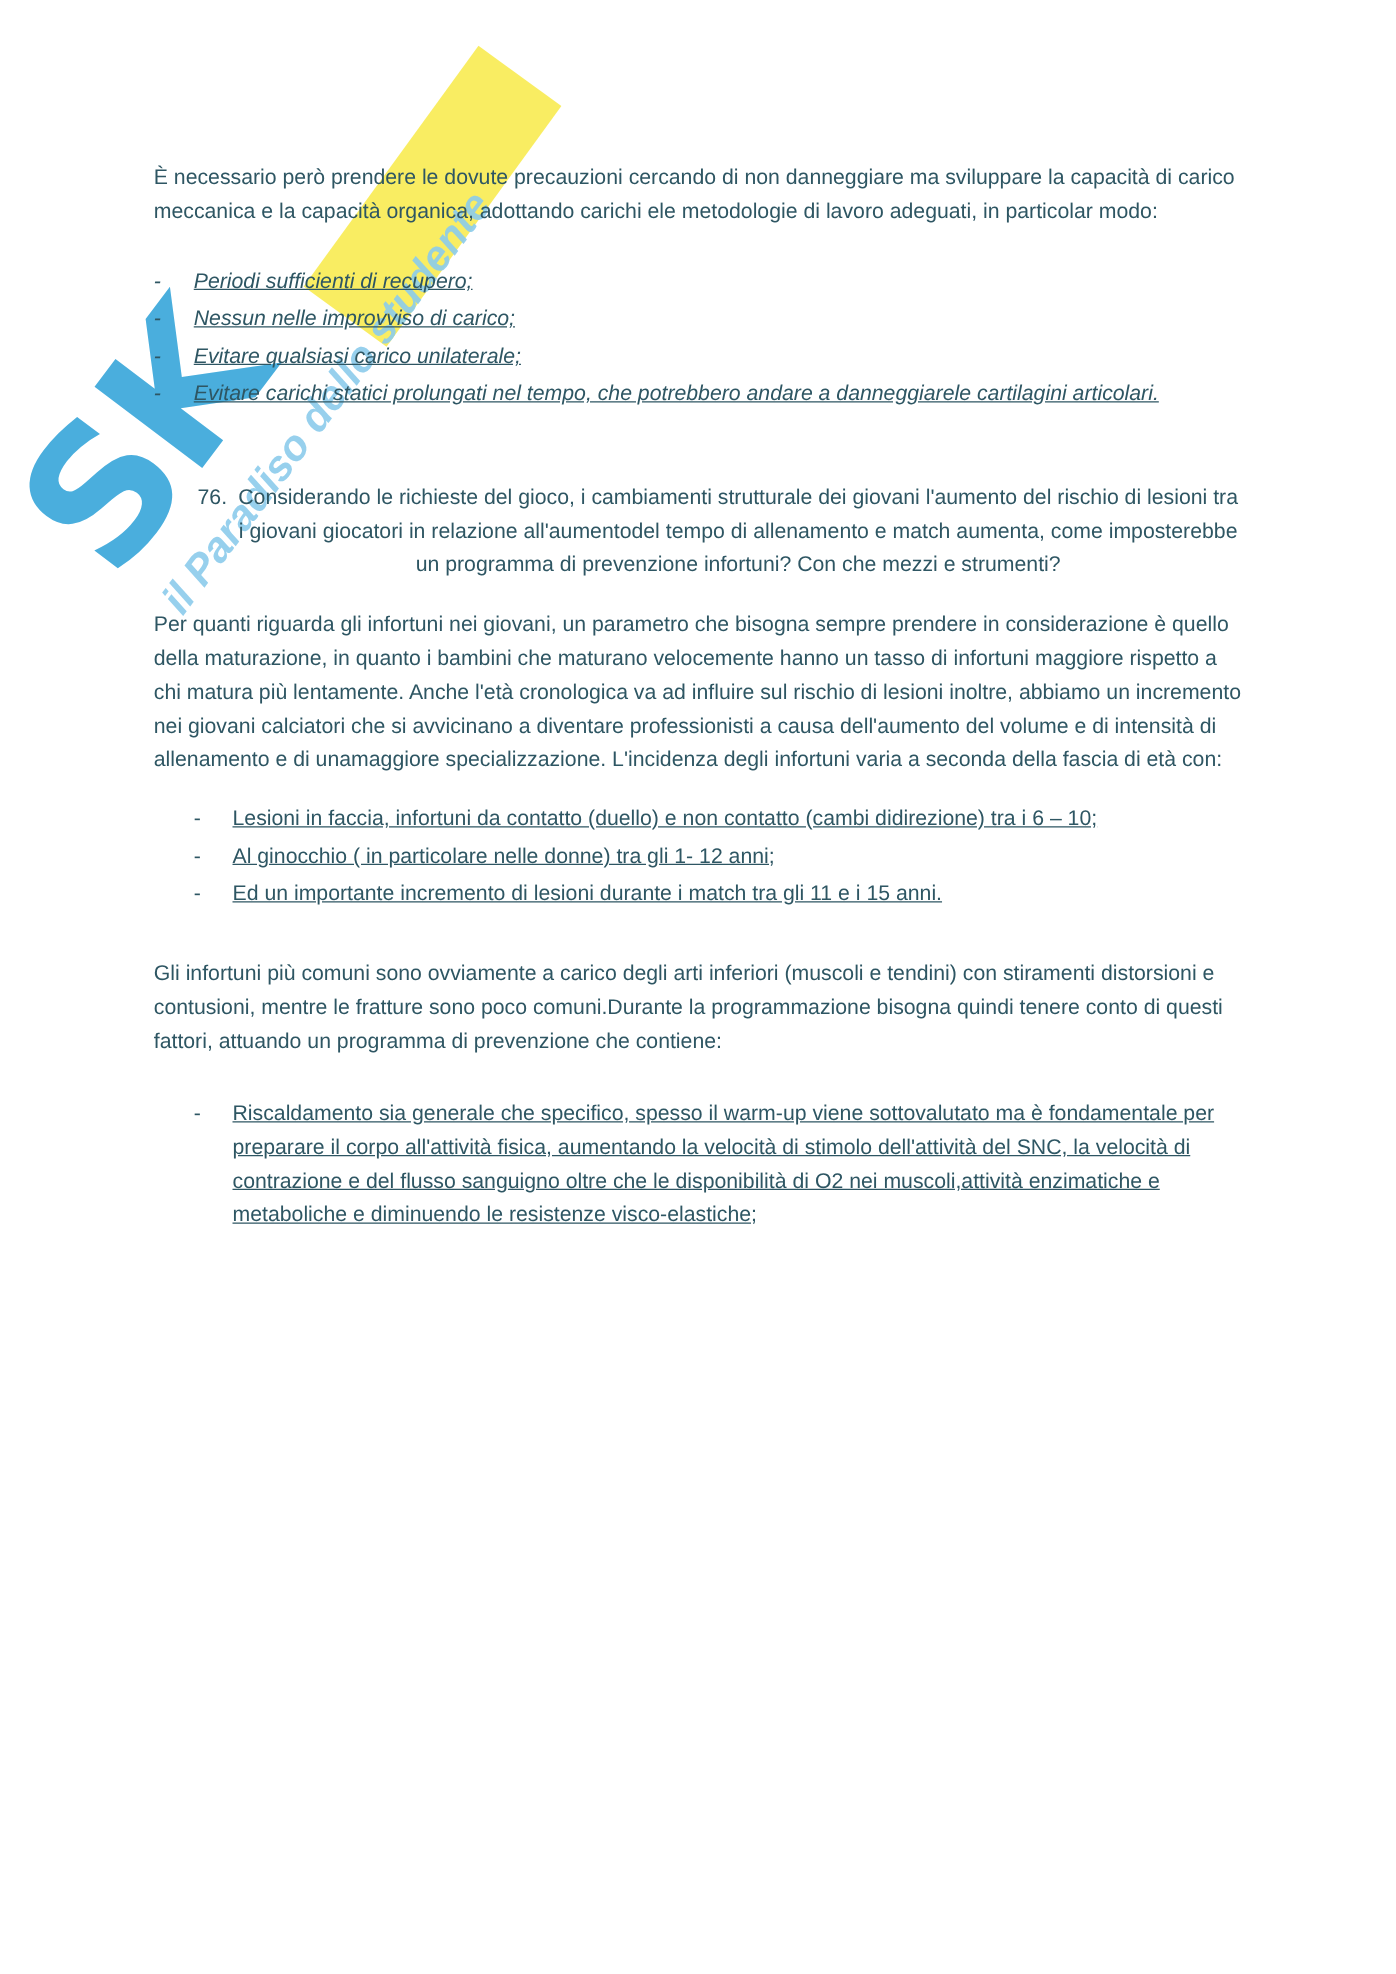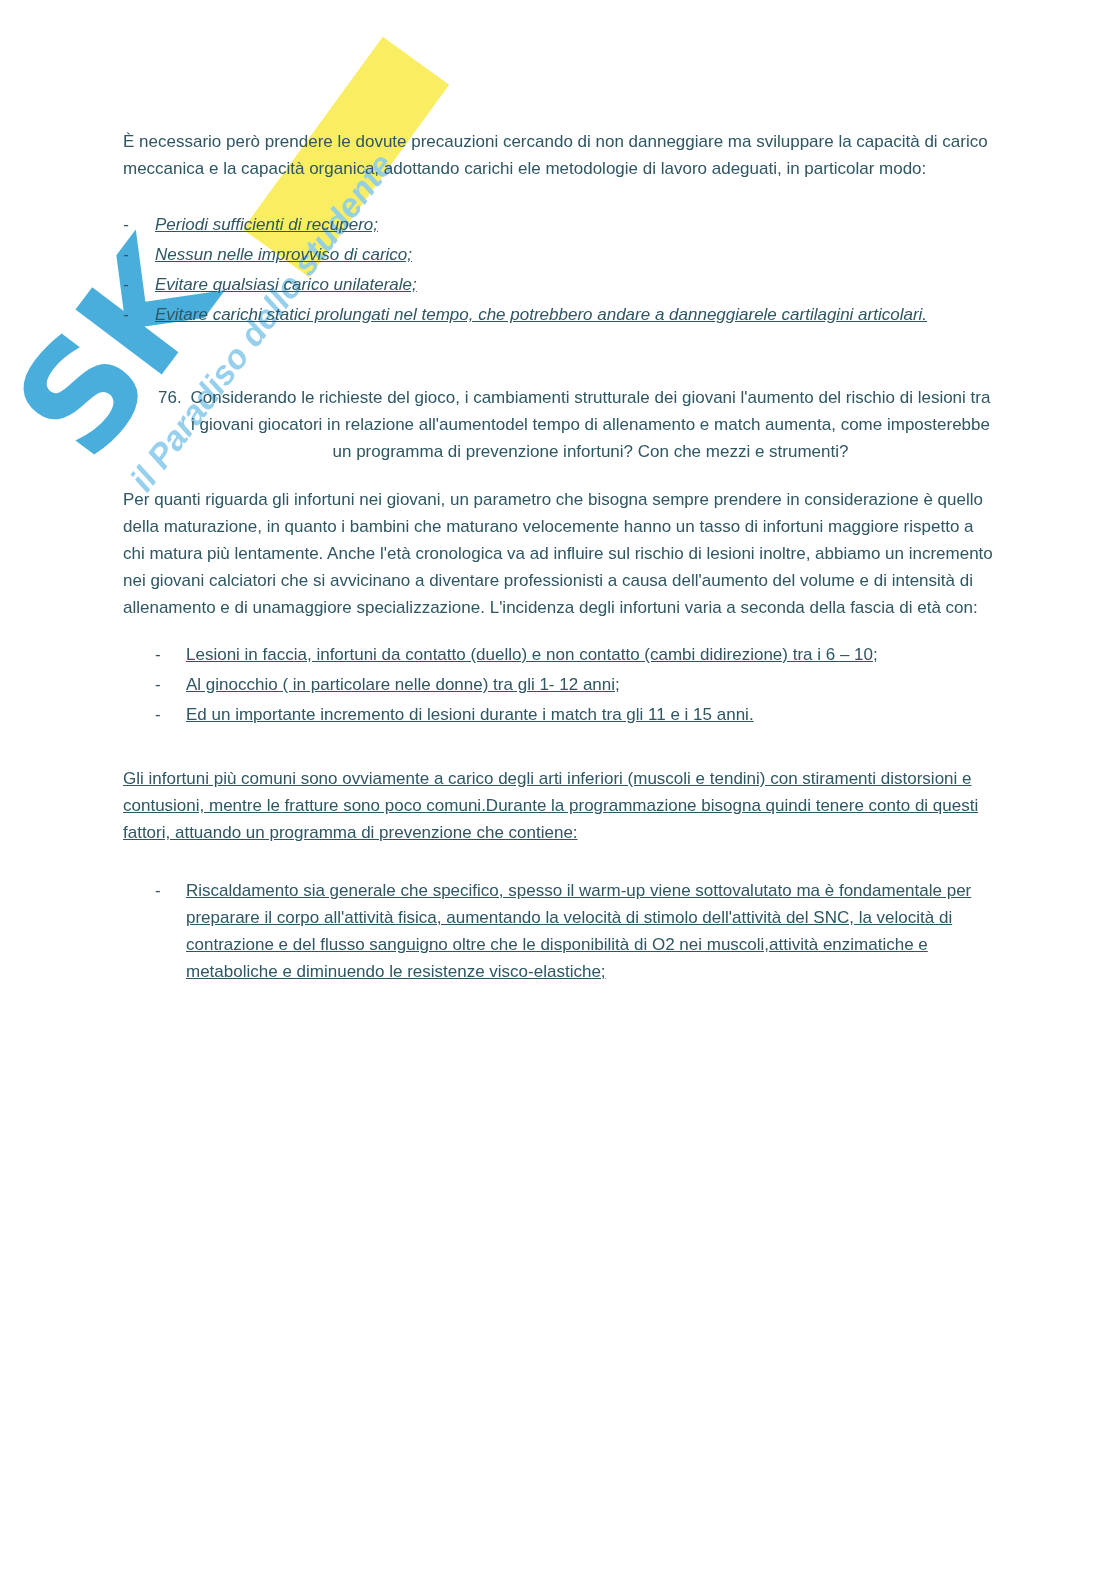--- a/index.html
+++ b/index.html
@@ -35,21 +35,21 @@
 
   
   .content {
     position:relative; z-index:1;
     padding:128px 123px 0 123px;
     font-size:17px; line-height:27px;
   }
   .para { margin:0; }
   .p1 { margin-bottom:29px; }
   .p2 { margin-top:21px; }
-  .p3 { margin-top:37px;text-decoration:underline; }
+  .p3 { margin-top:37px; }
 
   .li { display:flex; margin-bottom:3px; }
   .li .dash { flex:0 0 32px; }
   .li .txt { flex:1 1 auto;text-decoration:underline; }
   .list1 .li { font-style:italic; }
 
   .question { display:flex; margin-top:56px; margin-left:35px; }
   .question .num { flex:0 0 29px; }
   .question .txt { flex:1 1 auto;text-align:center; }
 

